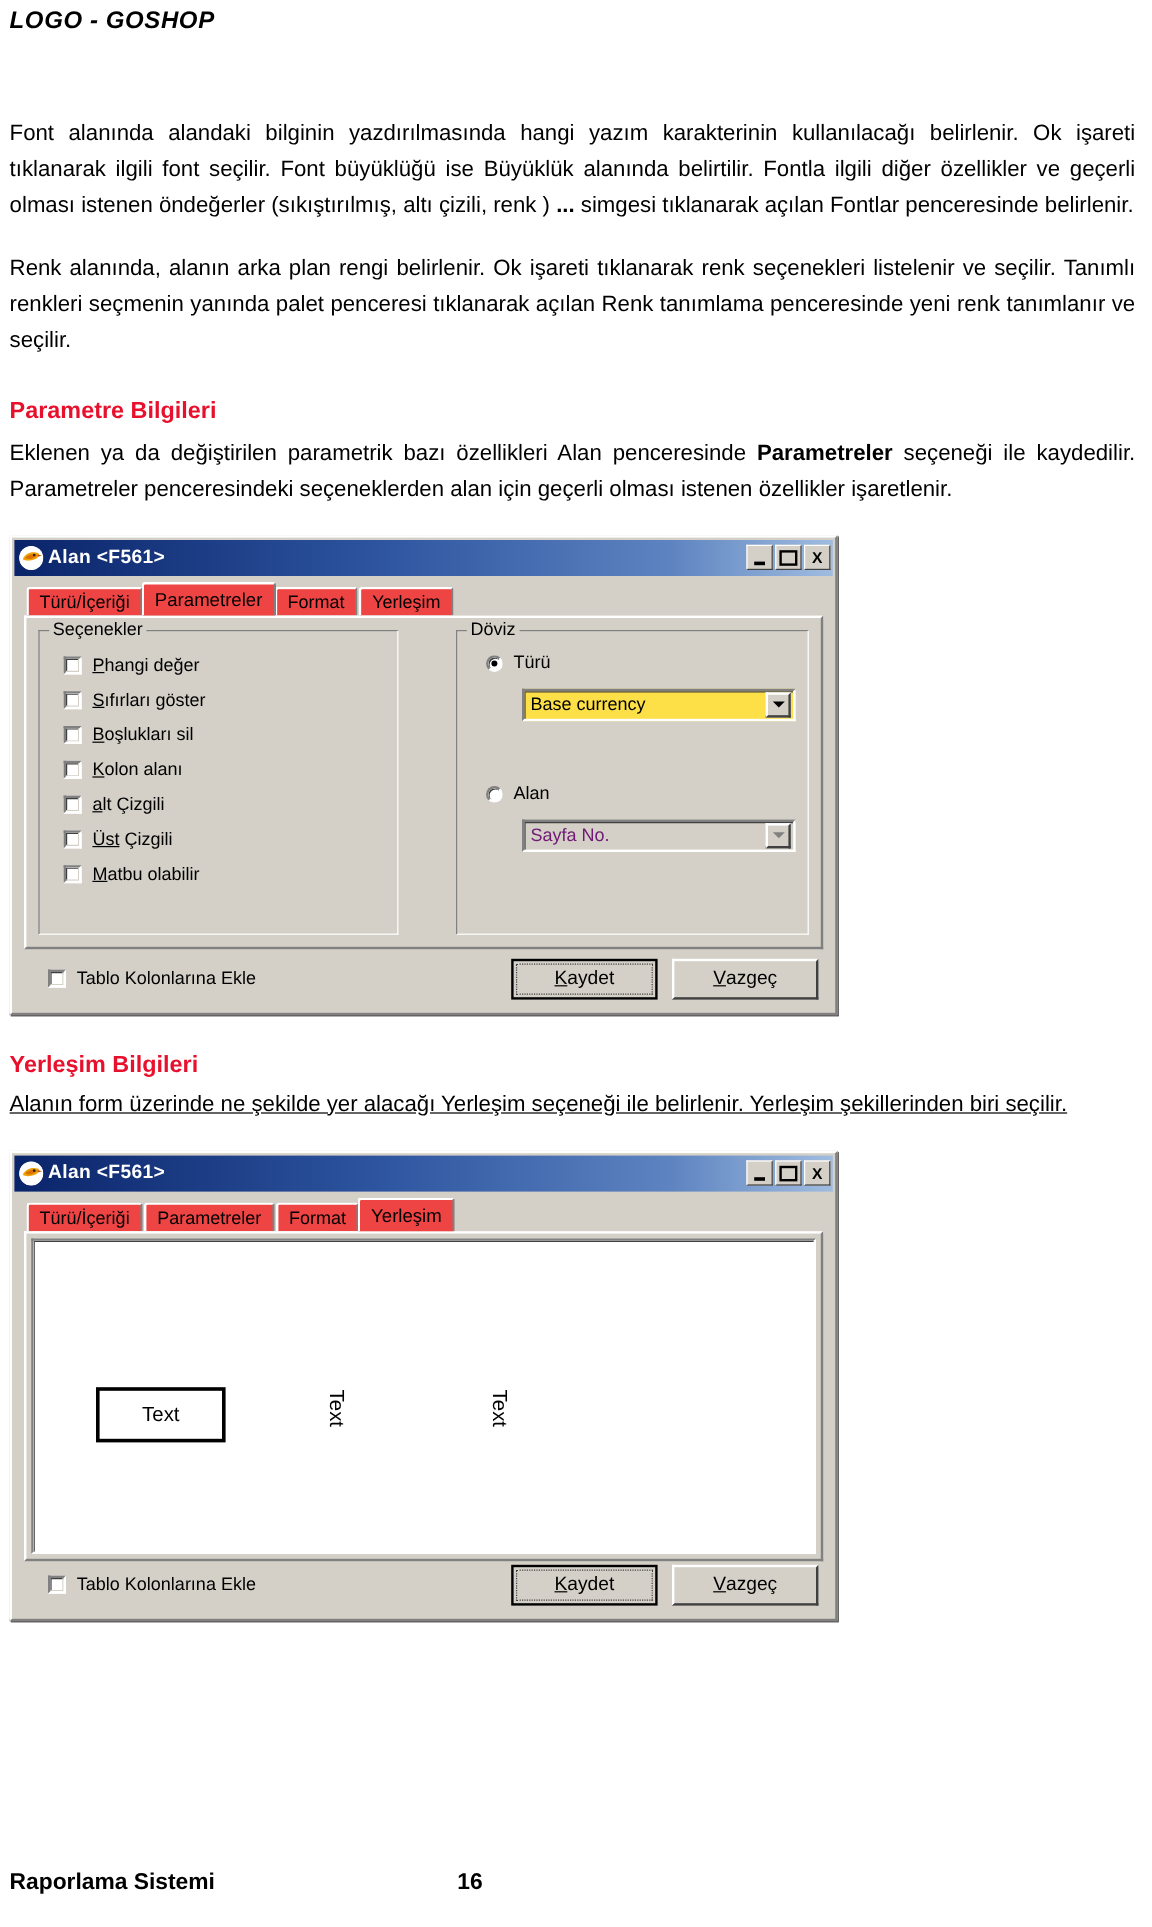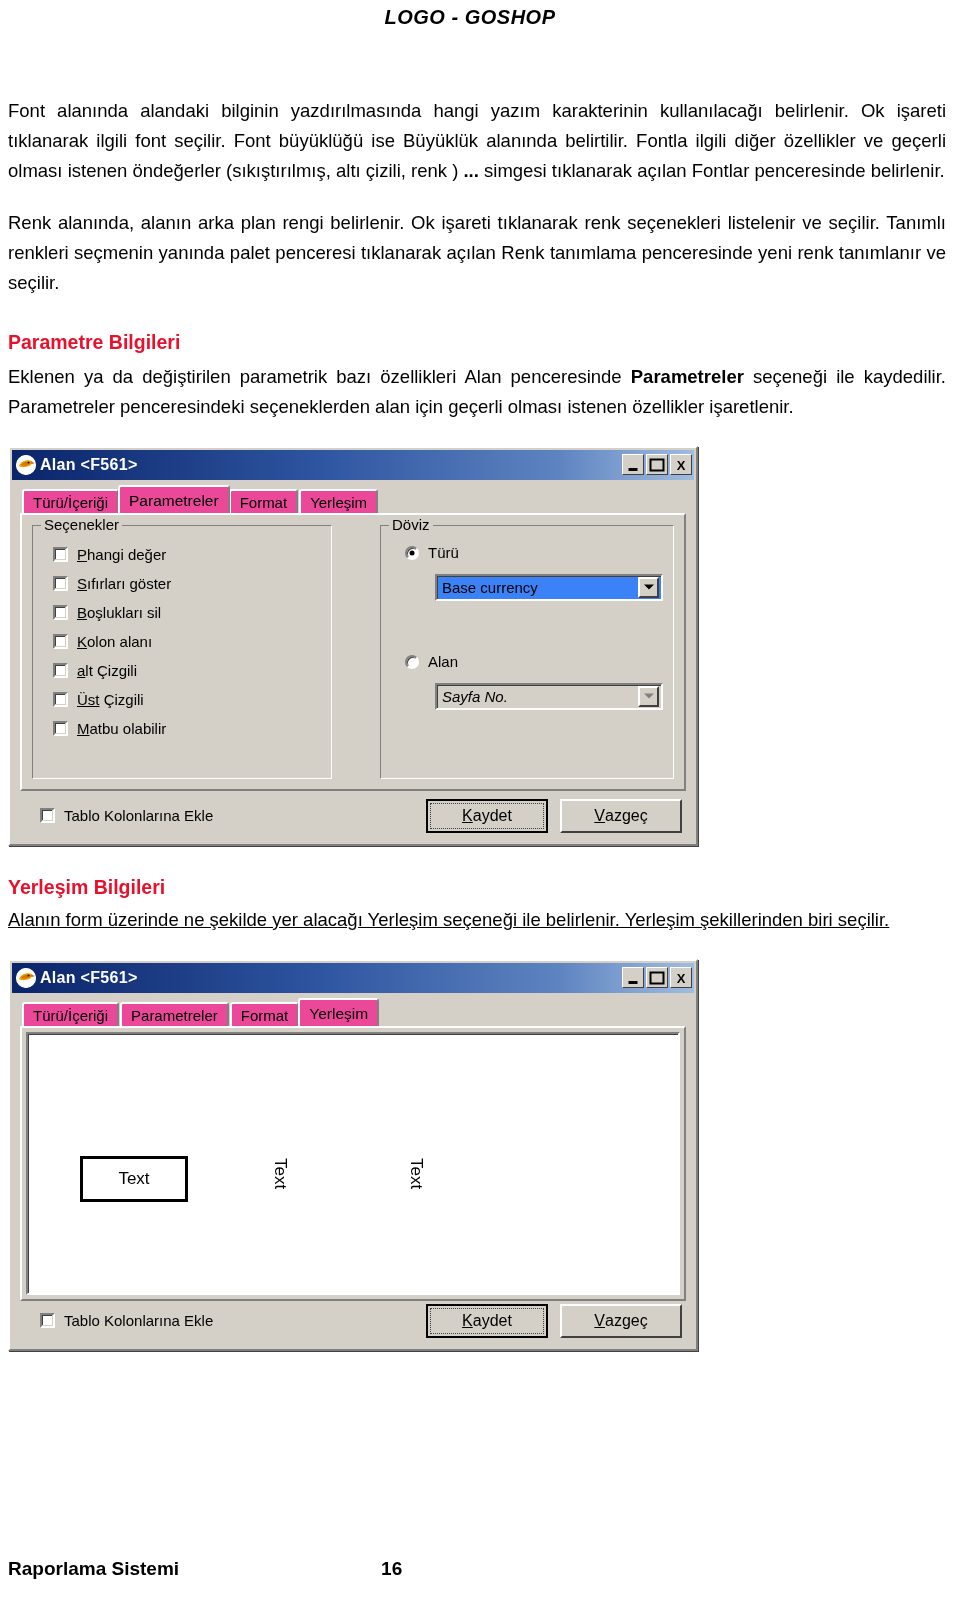--- a/index.html
+++ b/index.html
@@ -20,21 +20,21 @@
   .page {
     position: absolute;
     left: 0; top: 0;
     width: 960px;
     height: 1606px;
     box-sizing: border-box;
     padding: 0 14px 0 8px;
   }
 
   .doc-header {
-    text-align: center;
+    text-align: left;
     font-weight: bold;
     font-style: italic;
     font-size: 20px;
     letter-spacing: 0.5px;
     padding-top: 6px;
     padding-right: 14px;
     height: 34px;
   }
 
   .body-text {
@@ -128,21 +128,21 @@
 
   
   .tabstrip {
     position: relative;
     height: 27px;
     margin: 6px 0 0 12px;
     display: flex;
     align-items: flex-end;
   }
   .tab {
-    background: #ec4899;
+    background: #ef4444;
     border-top: 2px solid #ffffff;
     border-left: 2px solid #ffffff;
     border-right: 2px solid #808080;
     padding: 3px 9px 3px 9px;
     font-size: 15px;
     line-height: 1.2;
     margin-right: 1px;
     position: relative;
     z-index: 1;
     border-radius: 3px 3px 0 0;
@@ -241,34 +241,34 @@
     width: 5px; height: 5px;
     border-radius: 50%;
     background: #000000;
   }
   .radio-label { font-size: 15px; }
 
   .combo {
     height: 27px;
     margin: 8px 0 0 44px;
     width: 228px;
-    background: #3b82f6;
+    background: #fde047;
     border-top: 2px solid #808080;
     border-left: 2px solid #808080;
     border-right: 2px solid #ffffff;
     border-bottom: 2px solid #ffffff;
     box-shadow: inset 1px 1px 0 #404040;
     display: flex;
     align-items: center;
     box-sizing: border-box;
     padding-left: 5px;
   }
   .combo .val { font-size: 15px; flex: 1 1 auto; white-space: nowrap; }
   .combo.disabled { background: #d4d0c8; }
-  .combo.disabled .val { color: #000000; font-style: italic; }
+  .combo.disabled .val { color: #701a75; }
   .combo .arrow {
     width: 21px; height: 21px;
     margin-right: 2px;
     background: #d4d0c8;
     border-top: 2px solid #ffffff;
     border-left: 2px solid #ffffff;
     border-right: 2px solid #404040;
     border-bottom: 2px solid #404040;
     position: relative;
     flex: 0 0 auto;

